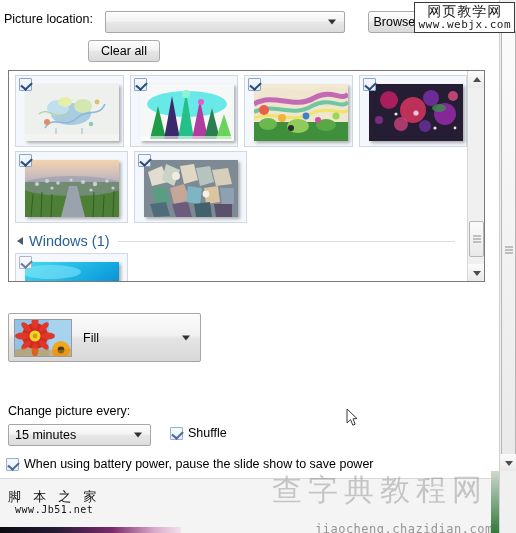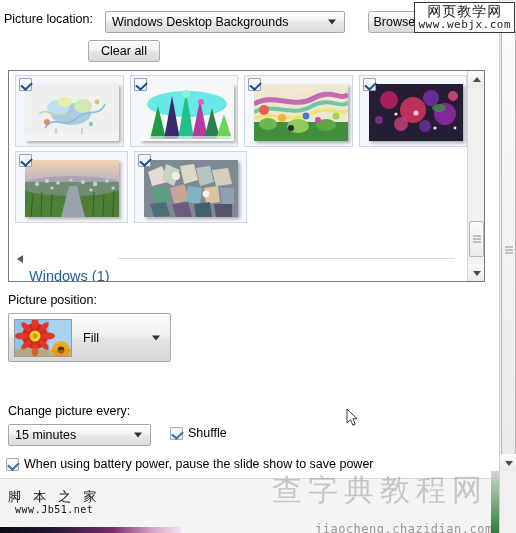--- a/index.html
+++ b/index.html
@@ -72,21 +72,21 @@
   }
   .cb.dim { background:linear-gradient(to bottom,#f7f9fc,#eef2f7); border-color:#a9b8cc; }
   .cb.dim::after { border-color:#6a7d99; }
 
   
   .group-hdr { display:flex; align-items:center; margin:10px 0 0 8px; }
   .group-hdr .tri {
     width:0;height:0;border-top:4.5px solid transparent;border-bottom:4.5px solid transparent;
     border-right:6px solid #4a5a72; margin-right:6px;
   }
-  .group-hdr .gname { color:#2a6099; font-size:14.5px; white-space:nowrap;margin-top:35px; }
+  .group-hdr .gname { color:#2a6099; font-size:14.5px; white-space:nowrap; }
   .group-hdr .gline { flex:1; height:1px; background:#dcdcdc; margin-left:8px; margin-right:12px; }
 
   
   .sb-v { position:absolute; top:0; right:0; width:17px; height:100%;
           background:#f0f0f0; border-left:1px solid #d6d6d6; }
   .sb-arrow { position:absolute; left:0; width:17px; height:17px;
               background:linear-gradient(to bottom,#fbfbfb,#eaeaea); }
   .sb-arrow.up { top:0; } .sb-arrow.down { bottom:0; }
   .sb-arrow i { position:absolute; left:50%; top:50%; width:0;height:0;
                 border-left:4px solid transparent;border-right:4px solid transparent; }
@@ -95,21 +95,21 @@
   .sb-thumb { position:absolute; left:1px; width:15px;
               background:linear-gradient(to bottom,#fbfbfb,#e9e9e9);
               border:1px solid #b5b5b5; border-radius:2px; }
   .sb-grip { position:absolute; left:50%; top:50%; transform:translate(-50%,-50%);
              width:8px; height:7px; }
   .sb-grip span { display:block; height:1px; background:#8b8b8b; margin-bottom:2px; }
 
   
   #pos-label { position:absolute; left:8px; top:293px; }
   #pos-combo {
-    position:absolute; left:8px; top:313px; width:163px; height:49px;
+    position:absolute; left:8px; top:313px; width:193px; height:49px;
     border:1px solid #a6a6a6; border-radius:2px;
     background:linear-gradient(to bottom,#fcfcfc 0%,#f1f1f1 45%,#e4e4e4 52%,#d8d8d8 100%);
     box-shadow:inset 0 1px 0 #fff;
   }
   #pos-preview { position:absolute; left:5px; top:5px; width:58px; height:38px;
                  border:1px solid #9a9a9a; background:#fff; overflow:hidden; }
   #pos-text { position:absolute; left:74px; top:50%; transform:translateY(-50%); font-size:12.5px; }
   #pos-caret { position:absolute; right:10px; top:50%; transform:translateY(-50%);
                width:0;height:0;border-left:4.5px solid transparent;border-right:4.5px solid transparent;
                border-top:5px solid #303030; }
@@ -171,21 +171,20 @@
 </head>
 <body>
 
 <div id="dialog-body">
 
   <div class="row-location">
     <span class="lbl">Picture location:</span>
   </div>
 
   <div class="combo" id="location-combo">
-    <span class="combotext">Windows Desktop Backgrounds</span>
     <span class="caret"></span>
   </div>
 
   <div class="btn" id="browse-button">Browse...</div>
 
   <div class="btn" id="clear-all-button">Clear all</div>
 
   <div id="thumb-list">
     <div id="thumb-canvas">
 
@@ -380,21 +379,20 @@
             <span></span>
             <span></span>
         </span>
       </div>
       <div class="sb-arrow down">
           <i></i>
         </div>
     </div>
   </div>
 
-  <span class="lbl" id="pos-label">Picture position:</span>
   <div id="pos-combo">
     <div id="pos-preview">
       <svg width="58" height="38" viewBox="0 0 58 38">
         <rect width="58" height="38" fill="#8fc4e8"></rect>
         <rect x="34" width="24" height="38" fill="#a8d3ef"></rect>
         <circle cx="20" cy="16" r="13" fill="#d12a20"></circle>
         <g fill="#e0372a">
           <ellipse cx="20" cy="2" rx="3.4" ry="7"></ellipse>
             <ellipse cx="33" cy="16" rx="7" ry="3.4"></ellipse>
           <ellipse cx="20" cy="30" rx="3.4" ry="7"></ellipse>

